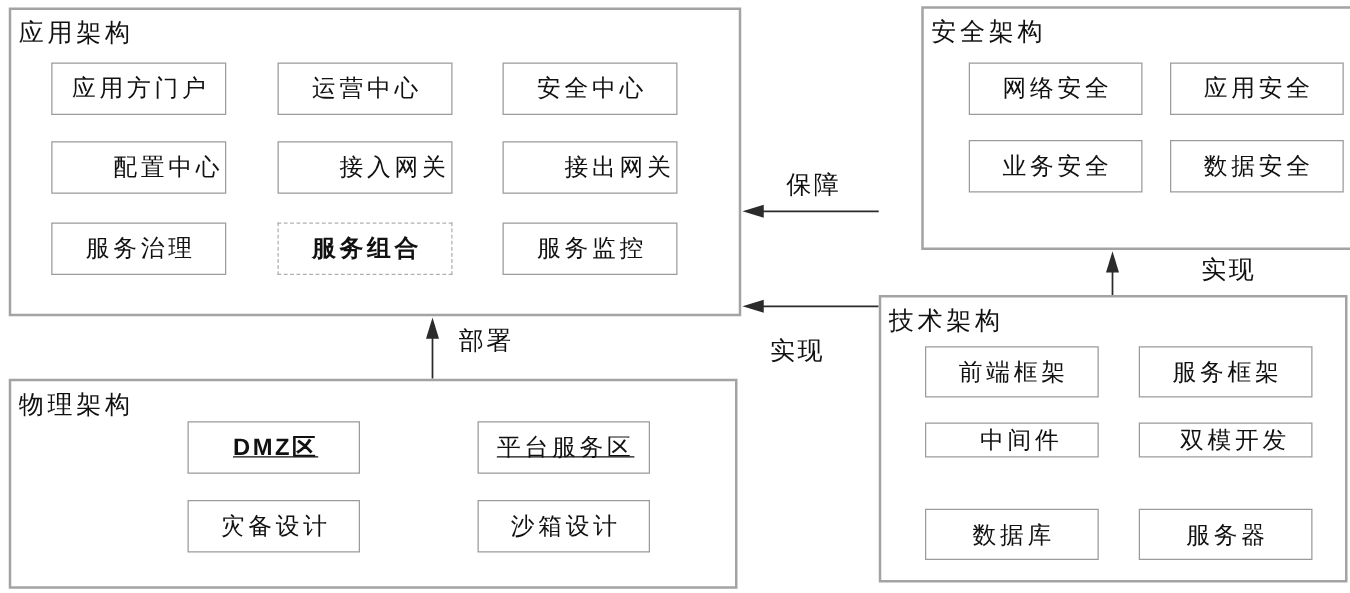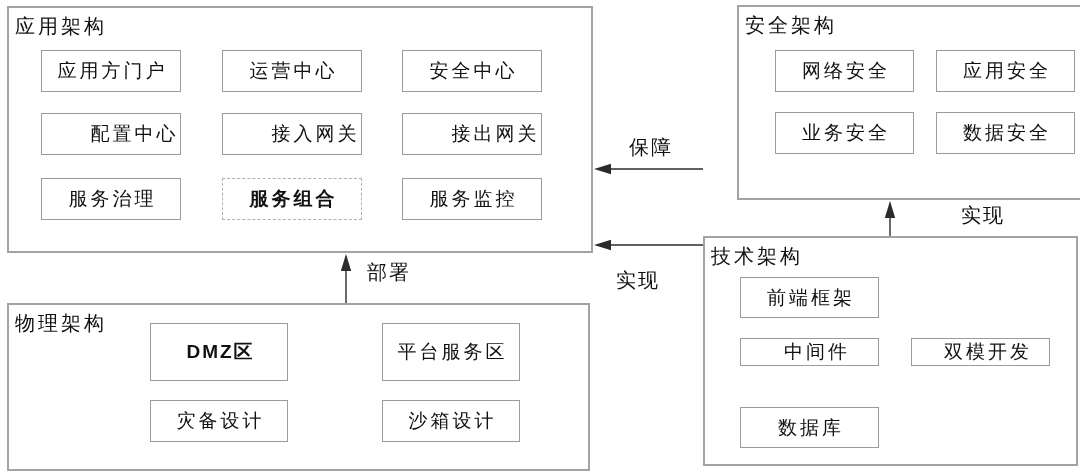--- a/index.html
+++ b/index.html
@@ -32,21 +32,21 @@
   .g-sec{left:703px;top:5px;width:375px;height:195px;margin-left:34px;}
   .g-sec .c1{left:36px;width:139px;} .g-sec .c2{left:197px;width:139px;}
   .g-sec .r1{top:43px;height:42px;} .g-sec .r2{top:105px;height:42px;}
   
   .g-tech{left:703px;top:236px;width:375px;height:230px;}
   .g-tech .c1{left:35px;width:139px;} .g-tech .c2{left:206px;width:139px;}
   .g-tech .r1{top:39px;height:41px;} .g-tech .r2{top:100px;height:28px;padding-left:12px;} .g-tech .r3{top:169px;height:41px;}
   
   .g-phy{left:7px;top:303px;width:583px;height:168px;}
   .g-phy .c1{left:141px;width:138px;} .g-phy .c2{left:373px;width:138px;}
-  .g-phy .r1{top:18px;height:58px;} .g-phy .r2{top:95px;height:42px;}
+  .g-phy .r1{top:32px;height:42px;text-decoration:underline;} .g-phy .r2{top:95px;height:42px;}
   
   .arrow-label{position:absolute;font-size:20px;letter-spacing:2px;white-space:nowrap;}
   .lbl-baozhang{left:629px;top:134px;}
   .lbl-shixian-h{left:616px;top:267px;}
   .lbl-shixian-v{left:961px;top:202px;}
   .lbl-bushu{left:367px;top:259px;}
 </style>
 </head>
 <body>
 
@@ -84,23 +84,25 @@
     <div class="group-title">安全架构</div>
     <div class="item c1 r1">网络安全</div>
     <div class="item c2 r1">应用安全</div>
     <div class="item c2 r2">数据安全</div>
     <div class="item c1 r2">业务安全</div>
   </div>
 
   <div class="group g-tech">
     <div class="group-title">技术架构</div>
     <div class="item c1 r1">前端框架</div>
+    <div class="item c2 r1">服务框架</div>
     <div class="item c1 r2">中间件</div>
     <div class="item c2 r2">双模开发</div>
     <div class="item c1 r3">数据库</div>
+    <div class="item c2 r3">服务器</div>
   </div>
 
   <div class="group g-phy">
     <div class="group-title">物理架构</div>
     <div class="item c1 r1 latin-bold">DMZ区</div>
     <div class="item c2 r1">平台服务区</div>
     <div class="item c1 r2">灾备设计</div>
     <div class="item c2 r2">沙箱设计</div>
   </div>
 

